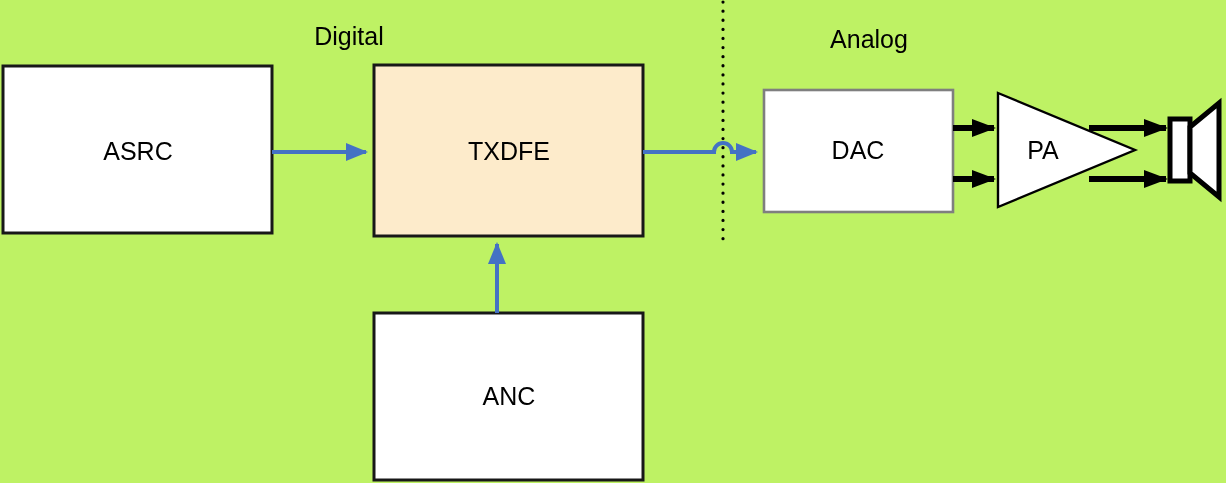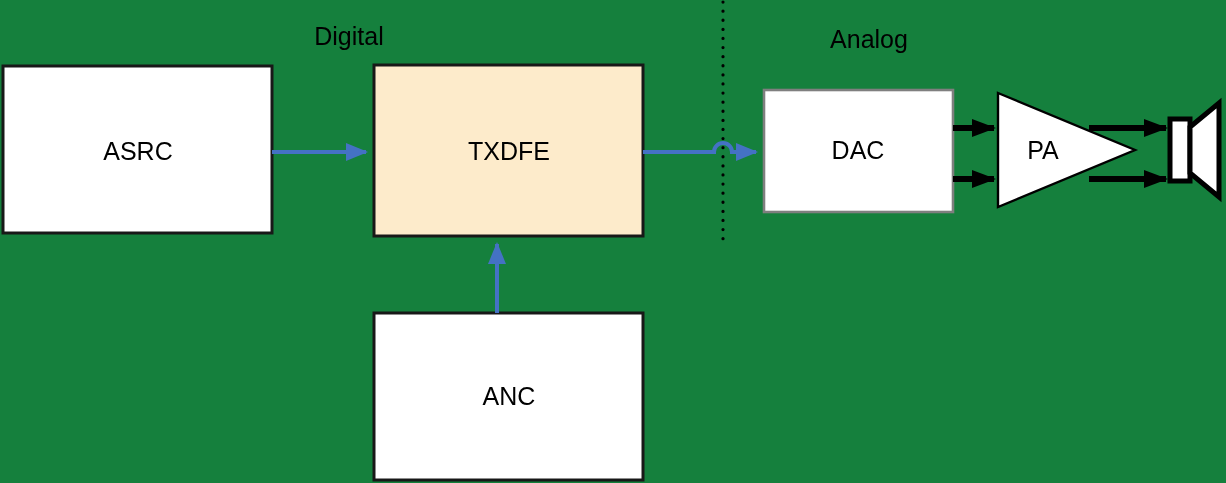--- a/index.html
+++ b/index.html
@@ -8,21 +8,21 @@
     padding: 0;
     background: #ffffff;
   }
   body {
     font-family: "Liberation Sans", sans-serif;
   }
   #canvas {
     position: relative;
     width: 1226px;
     height: 483px;
-    background: #15803d;
+    background: #bef264;
     overflow: hidden;
   }
   #diagram-svg {
     position: absolute;
     left: 0;
     top: 0;
     width: 1226px;
     height: 483px;
     display: block;
   }

